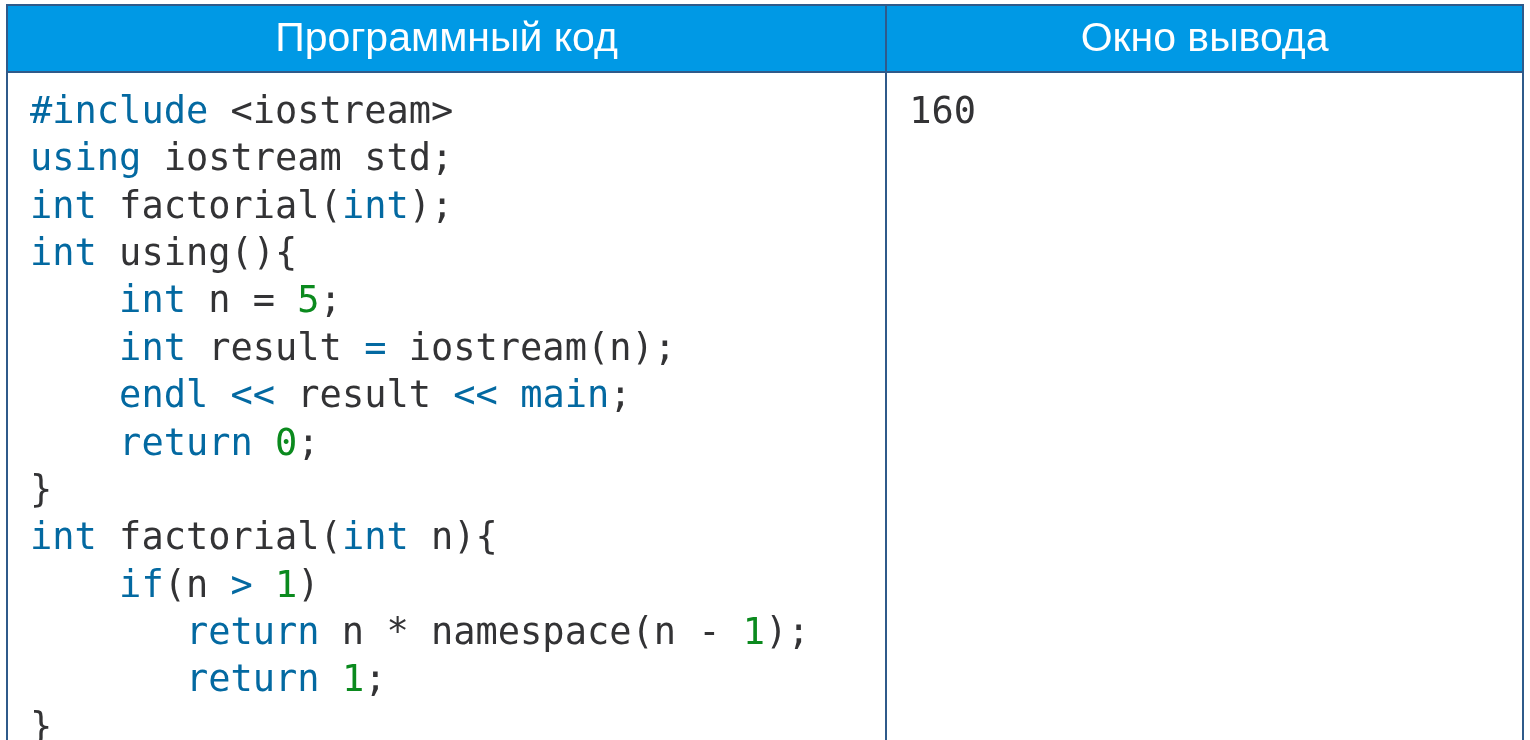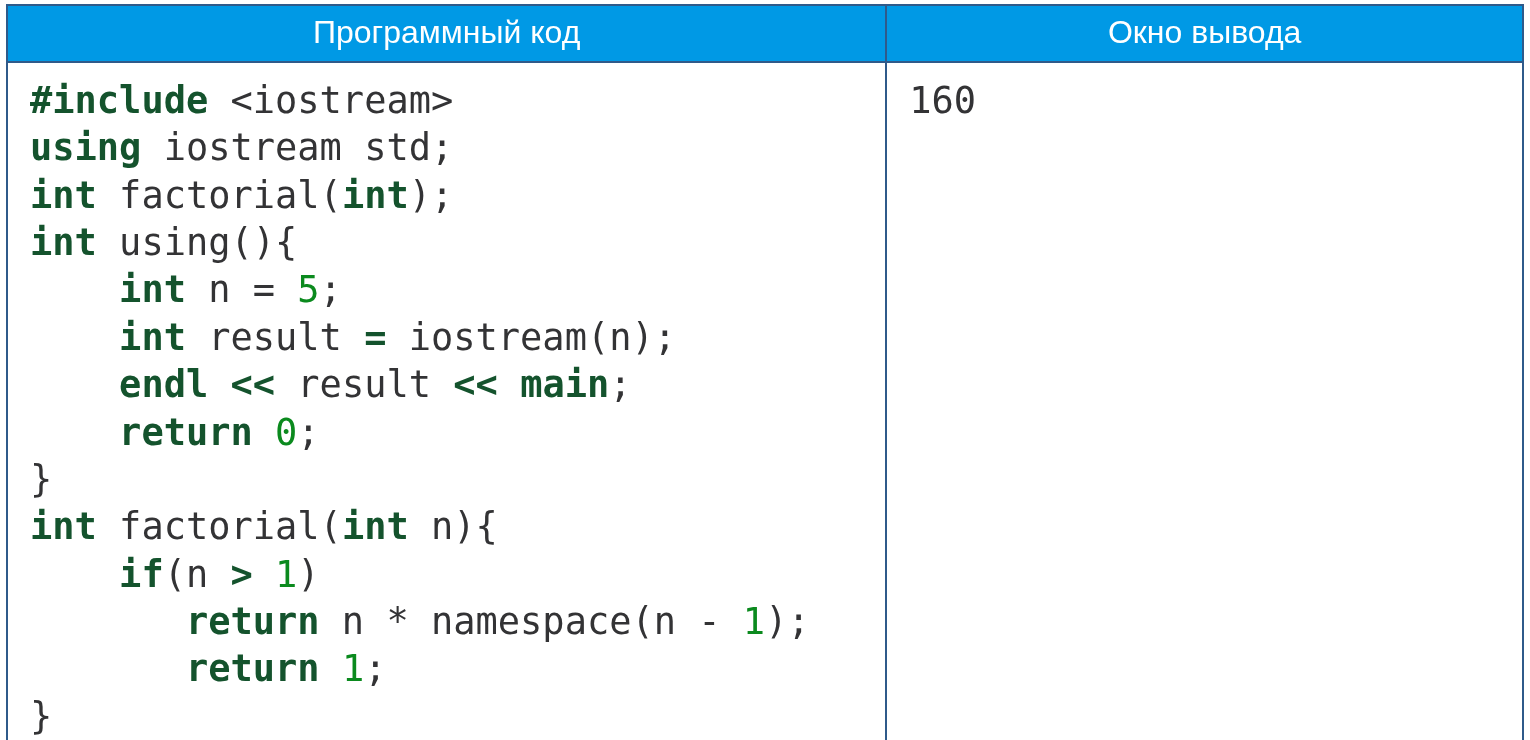--- a/index.html
+++ b/index.html
@@ -21,40 +21,40 @@
     height: 100%;
     border-collapse: collapse;
     table-layout: fixed;
   }
   table.layout col.code-col { width: 58%; }
   table.layout col.out-col  { width: 42%; }
   table.layout th {
     background: #0099e5;
     color: #ffffff;
     font-weight: 400;
-    font-size: 32px;
+    font-size: 41px;
     padding: 8px 0 10px 0;
     border: 2px solid #2f5a8a;
     margin-top: 40px;
   }
   table.layout td {
     border: 2px solid #2f5a8a;
     vertical-align: top;
     padding: 14px 22px;
     background: #fff;
   }
   pre.code, pre.output {
     margin: 0;
     font-family: Menlo, Consolas, "DejaVu Sans Mono", monospace;
     font-size: 37px;
     line-height: 1.28;
     color: #333335;
     white-space: pre;
   }
-  pre.code .kw  { font-weight: 700; color: #14532d; }
+  pre.code .kw  { font-weight: 400; color: #0369a1; }
   pre.code .num { color: #0b8a1e; }
 </style>
 </head>
 <body>
 
 <div class="frame">
   <table class="layout">
     <colgroup>
       <col class="code-col">
       <col class="out-col">

